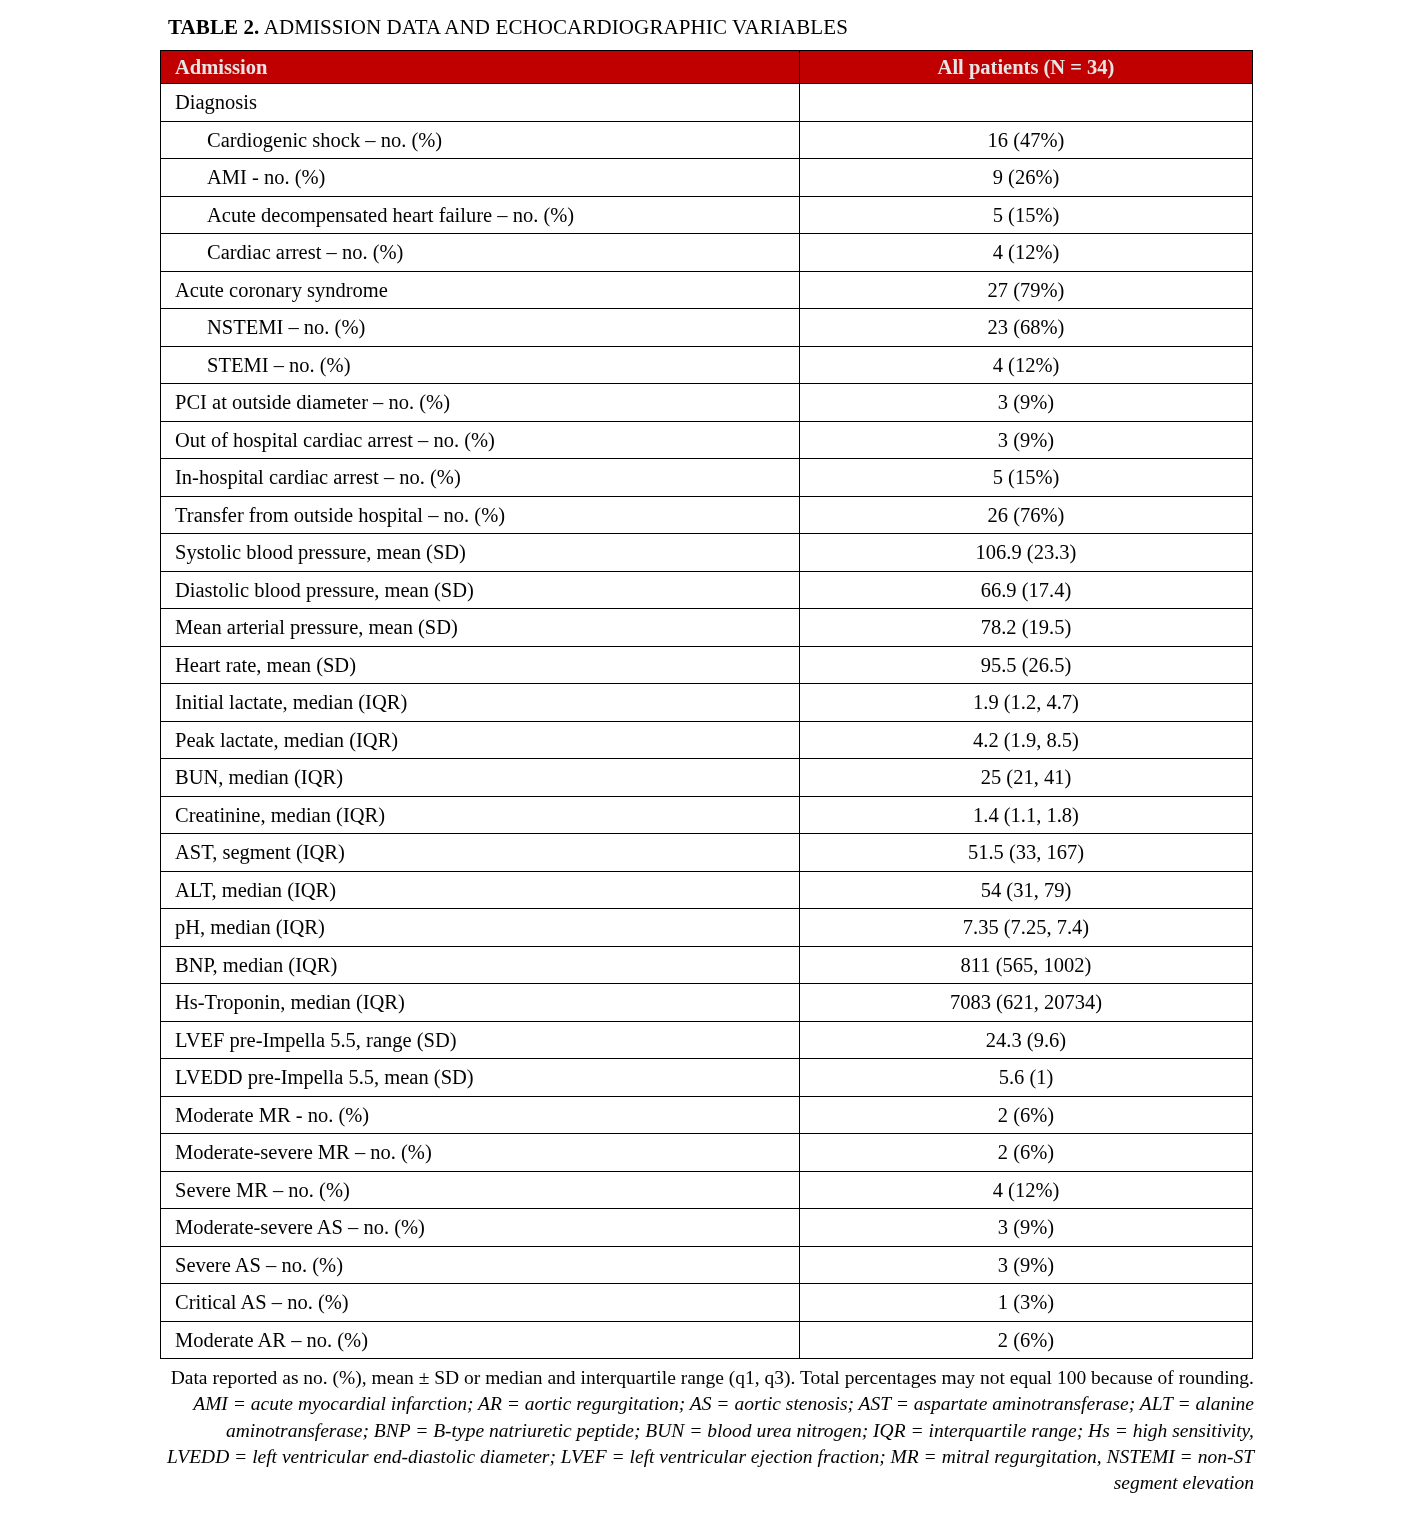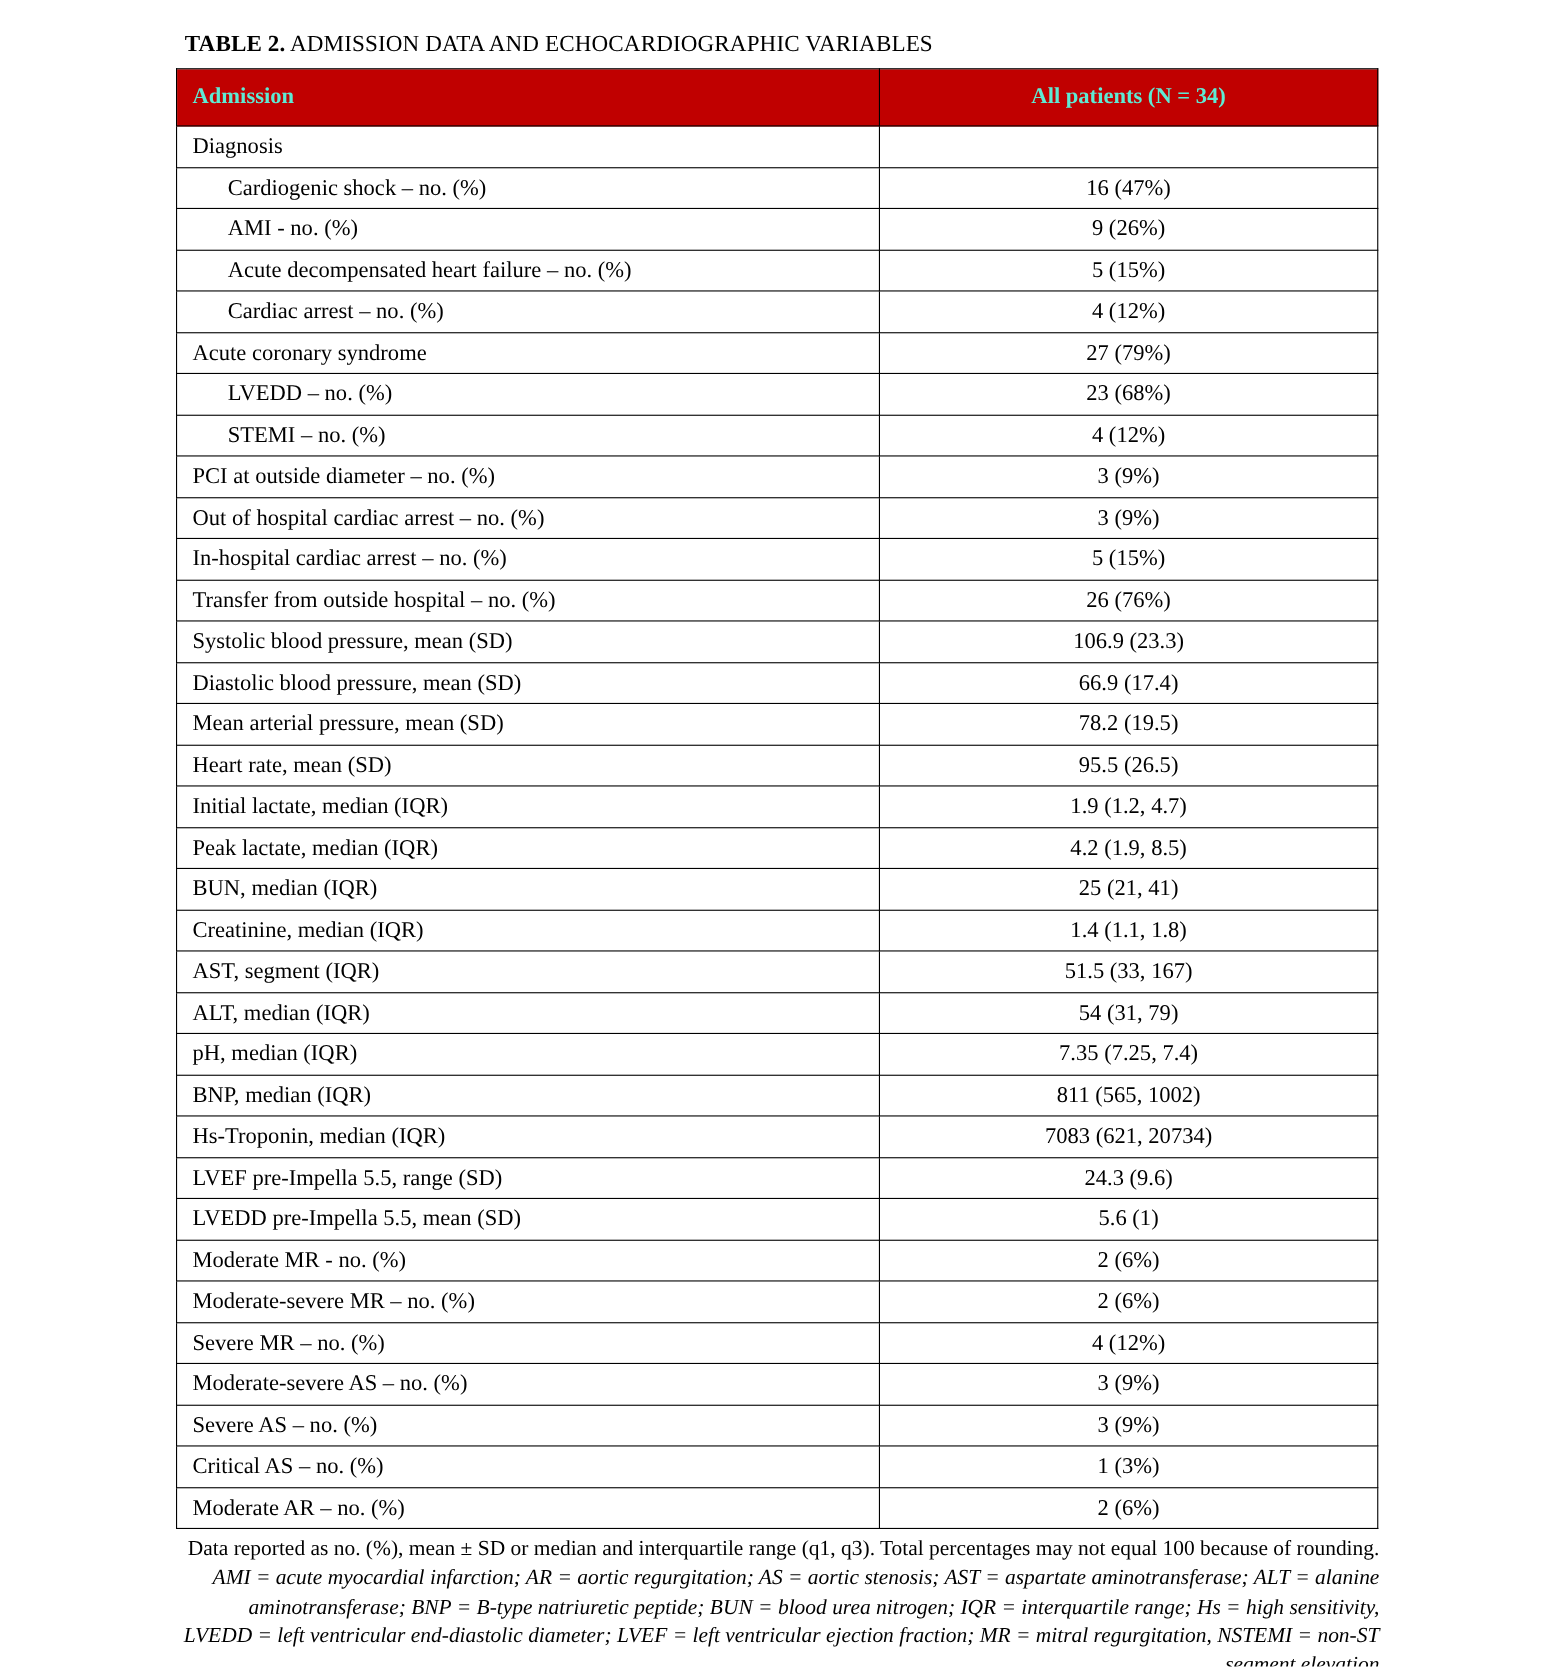--- a/index.html
+++ b/index.html
@@ -17,42 +17,42 @@
   .page {
     position: relative;
     width: 1402px;
     height: 1515px;
     box-sizing: border-box;
     padding: 14px 150px 0 160px;
   }
   .table-caption {
     font-size: 21px;
     line-height: 1.25;
-    margin: 12px 0 10px 8px;
+    margin: 0 0 10px 8px;
     letter-spacing: 0.1px;
     white-space: nowrap;
   }
   .table-caption .caption-label {
     font-weight: bold;
   }
   table.data-table {
     border-collapse: collapse;
     width: 1092px;
     table-layout: fixed;
     border: 1.6px solid #000;
   }
   table.data-table col.col-label { width: 639px; }
   table.data-table col.col-value { width: 453px; }
 
   thead th {
     background: #C00000;
-    color: #5eead4;
+    color: #e5e5e5;
     font-weight: bold;
     font-size: 20.5px;
-    height: 52px;
+    height: 33px;
     padding: 0 0 0 14px;
     border: 1.2px solid #000;
     border-bottom: 1.8px solid #000;
     text-align: left;
     vertical-align: middle;
     box-sizing: border-box;
   }
   thead th.value-head {
     text-align: center;
     padding-left: 0;
@@ -123,21 +123,21 @@
         </tr>
         <tr class="indent">
           <td class="label-cell">Cardiac arrest – no. (%)</td>
           <td class="value-cell">4 (12%)</td>
         </tr>
         <tr>
           <td class="label-cell">Acute coronary syndrome</td>
           <td class="value-cell">27 (79%)</td>
         </tr>
         <tr class="indent">
-          <td class="label-cell">LVEDD – no. (%)</td>
+          <td class="label-cell">NSTEMI – no. (%)</td>
           <td class="value-cell">23 (68%)</td>
         </tr>
         <tr class="indent">
           <td class="label-cell">STEMI – no. (%)</td>
           <td class="value-cell">4 (12%)</td>
         </tr>
         <tr>
           <td class="label-cell">PCI at outside diameter – no. (%)</td>
           <td class="value-cell">3 (9%)</td>
         </tr>

